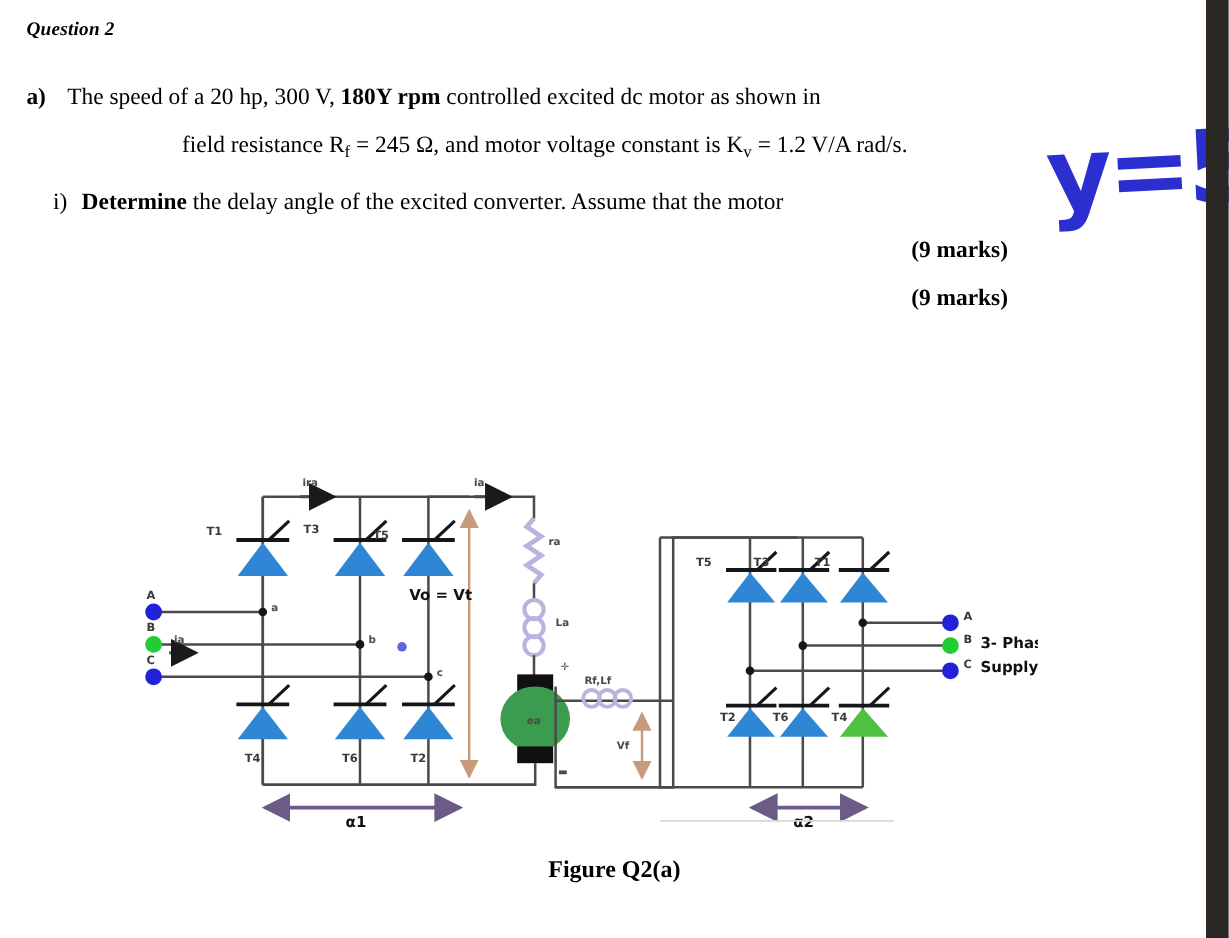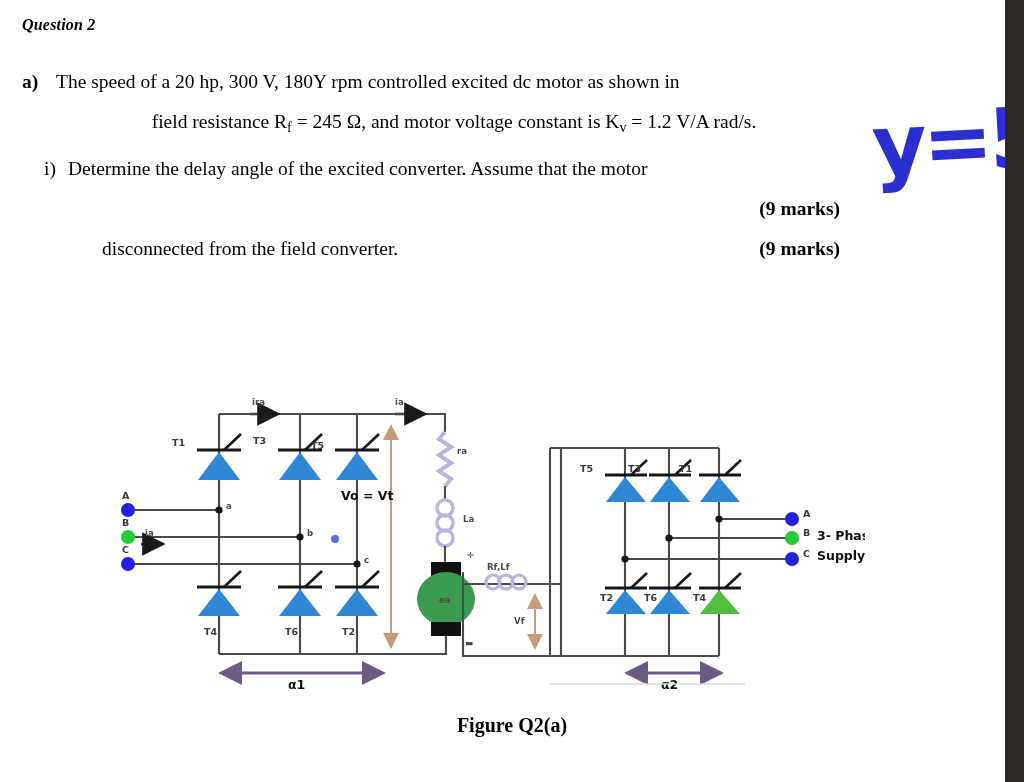--- a/index.html
+++ b/index.html
@@ -27,21 +27,21 @@
   .marker{
     flex:0 0 auto;font-weight:bold;width:34px;
   }
   .marker.roman{font-weight:normal;width:34px;text-align:right;padding-right:12px;}
   .para{flex:1 1 auto;text-align:justify;}
   .para.lastline{text-align:center;}
   .item-a{margin-bottom:0;}
   .item-i{margin-top:2px;}
   .indent-a{margin-left:46px;width:772px;}
   .indent-i{margin-left:80px;width:738px;}
-  b{font-weight:normal;}
+  b{font-weight:bold;}
   .marks{float:right;font-weight:bold;}
   sub{font-size:.72em;vertical-align:-.25em;}
   .lineclear{clear:both;}
 
   
   .handwriting{
     position:absolute;left:872px;top:100px;
     color:#2b2fcf;
     font-family:"DejaVu Sans",sans-serif;
     font-size:84px;font-weight:600;
@@ -104,21 +104,20 @@
       <div class="marker roman">i)</div>
       <div class="para"><b>Determine</b><span> the delay angle of the excited converter. Assume that the motor</span></div>
     </div>
     <div class="indent-i">
       <span class="marks">(9 marks)</span>
       <div class="lineclear"></div>
     </div>
 
     <div class="indent-i">
       <span class="marks">(9 marks)</span>
-      <span>disconnected from the field converter.</span>
       <div class="lineclear"></div>
     </div>
 
   </div>
 
   <div class="handwriting">y=5</div>
 
   <div class="figure">
     <svg width="770" height="300" viewBox="0 0 770 300" xmlns="http://www.w3.org/2000/svg">
       <defs>

